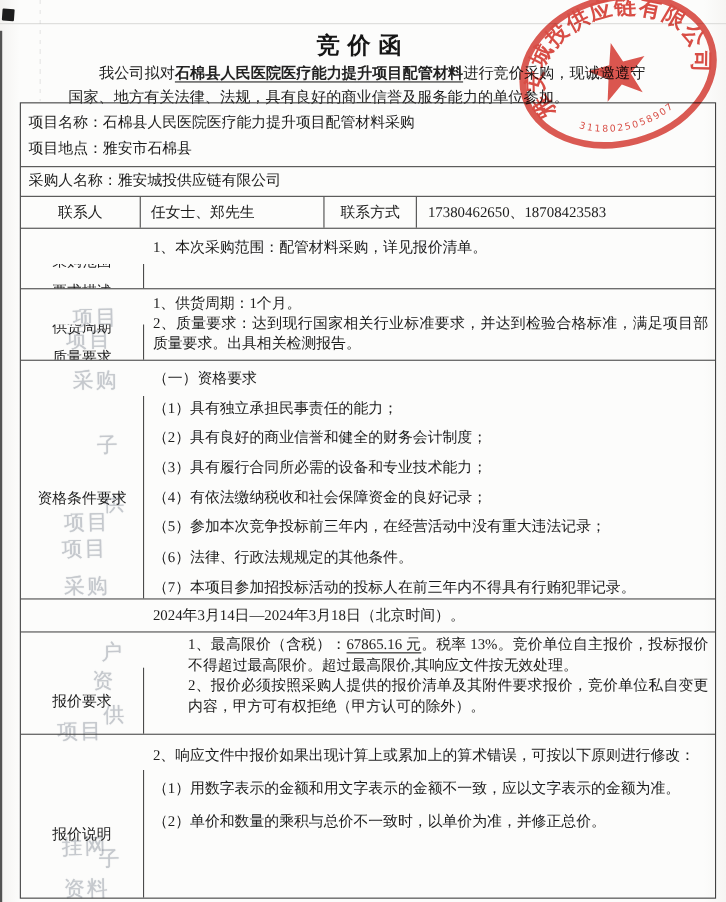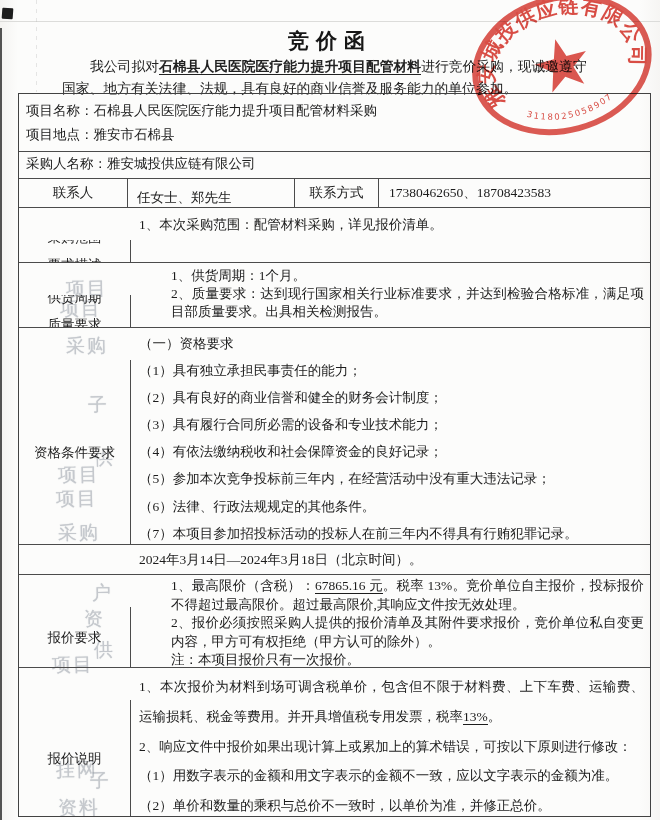--- a/index.html
+++ b/index.html
@@ -29,27 +29,27 @@
   .cell{box-sizing:border-box;overflow:hidden;}
   .r0{height:57px}.r1{height:27px}.r2{height:29px}.r3{height:55px}.r4{height:65px}
   .r5{height:217px}.r6{height:30px}.r7{height:93px}.r8{height:149px}
   .single{flex:1;padding:4px 6px 0 7px;}
   .r0 .single{line-height:24px;padding-top:5px;}
   .r1 .single{line-height:20px;padding-top:2px;}
   .label{flex:0 0 112px;width:112px;border-right:1.6px solid #4b4b4b;display:flex;
     flex-direction:column;justify-content:center;align-items:center;text-align:center;row-gap:10px;line-height:17px;margin-top:32px;}
   .content{flex:1;padding:3px 6px 0 8px;text-align:justify;}
   .r3 .content{line-height:17px;padding-top:8px;}
-  .r4 .content{line-height:18px;padding-top:4px;margin-left:32px;}
+  .r4 .content{line-height:18px;padding-top:4px;}
   .r5 .content{line-height:27.1px;padding-top:2px;}
   .r6 .content{line-height:23px;padding-top:3px;}
   .r7 .content{line-height:18.6px;padding-top:2px;margin-left:32px;}
   .r8 .content{line-height:29.8px;padding-top:4px;}
   .cc0{flex:0 0 109px;display:flex;align-items:center;justify-content:center;border-right:1.6px solid #4b4b4b;}
-  .cc1{flex:0 0 167px;display:flex;align-items:flex-end;padding-left:9px;border-right:1.6px solid #4b4b4b;}
+  .cc1{flex:0 0 167px;display:flex;align-items:center;padding-left:9px;border-right:1.6px solid #4b4b4b;}
   .cc2{flex:0 0 84px;display:flex;align-items:center;justify-content:center;border-right:1.6px solid #4b4b4b;}
   .cc3{flex:1;display:flex;align-items:center;padding-left:10px;}
   .content u,.single u{text-decoration:none;border-bottom:1.5px solid #1c1c1c;}
   
   .ghost-layer{position:absolute;inset:0;z-index:1;pointer-events:none;}
   .ghost{position:absolute;font-size:19px;color:#8f96a0;opacity:.5;letter-spacing:2px;
     text-shadow:0 0 1px #9aa0a8;transform:rotate(-1deg);}
   
   .seal{position:absolute;left:464px;top:-8px;width:200px;height:160px;z-index:5;
     transform:rotate(-15deg);mix-blend-mode:multiply;opacity:.9;}
@@ -156,29 +156,27 @@
           <div class="tline"><span>2024年3月14日—2024年3月18日（北京时间）。</span></div>
         </div>
       </div>
       <div class="trow r7">
         <div class="cell label">
           <div class="tline"><span>报价要求</span></div>
         </div>
         <div class="cell content">
           <div class="tline"><span>1、最高限价（含税）：</span><u>67865.16 元</u><span>。税率 13%。竞价单位自主报价，投标报价不得超过最高限价。超过最高限价,其响应文件按无效处理。</span></div>
           <div class="tline"><span>2、报价必须按照采购人提供的报价清单及其附件要求报价，竞价单位私自变更内容，甲方可有权拒绝（甲方认可的除外）。</span></div>
-          <div class="tline"><span>注：本项目报价只有一次报价。</span></div>
         </div>
       </div>
       <div class="trow r8">
         <div class="cell label">
           <div class="tline"><span>报价说明</span></div>
         </div>
         <div class="cell content">
-          <div class="tline"><span>1、本次报价为材料到场可调含税单价，包含但不限于材料费、上下车费、运输费、运输损耗、税金等费用。并开具增值税专用发票，税率</span><u>13%</u><span>。</span></div>
           <div class="tline"><span>2、响应文件中报价如果出现计算上或累加上的算术错误，可按以下原则进行修改：</span></div>
           <div class="tline"><span>（1）用数字表示的金额和用文字表示的金额不一致，应以文字表示的金额为准。</span></div>
           <div class="tline"><span>（2）单价和数量的乘积与总价不一致时，以单价为准，并修正总价。</span></div>
         </div>
       </div>
     </div>
 
   <svg class="seal" viewBox="0 0 200 160" xmlns="http://www.w3.org/2000/svg">
     <ellipse cx="100" cy="72" rx="88" ry="66" fill="none" stroke-width="6" opacity=".92" stroke="#d73a31"></ellipse>
     <polygon opacity=".95" points="100,46 106.5,65.1 126.6,65.3 110.5,77.4 116.5,96.7 100,85 83.5,96.7 89.5,77.4 73.4,65.3 93.5,65.1" fill="#d73a31"></polygon>

